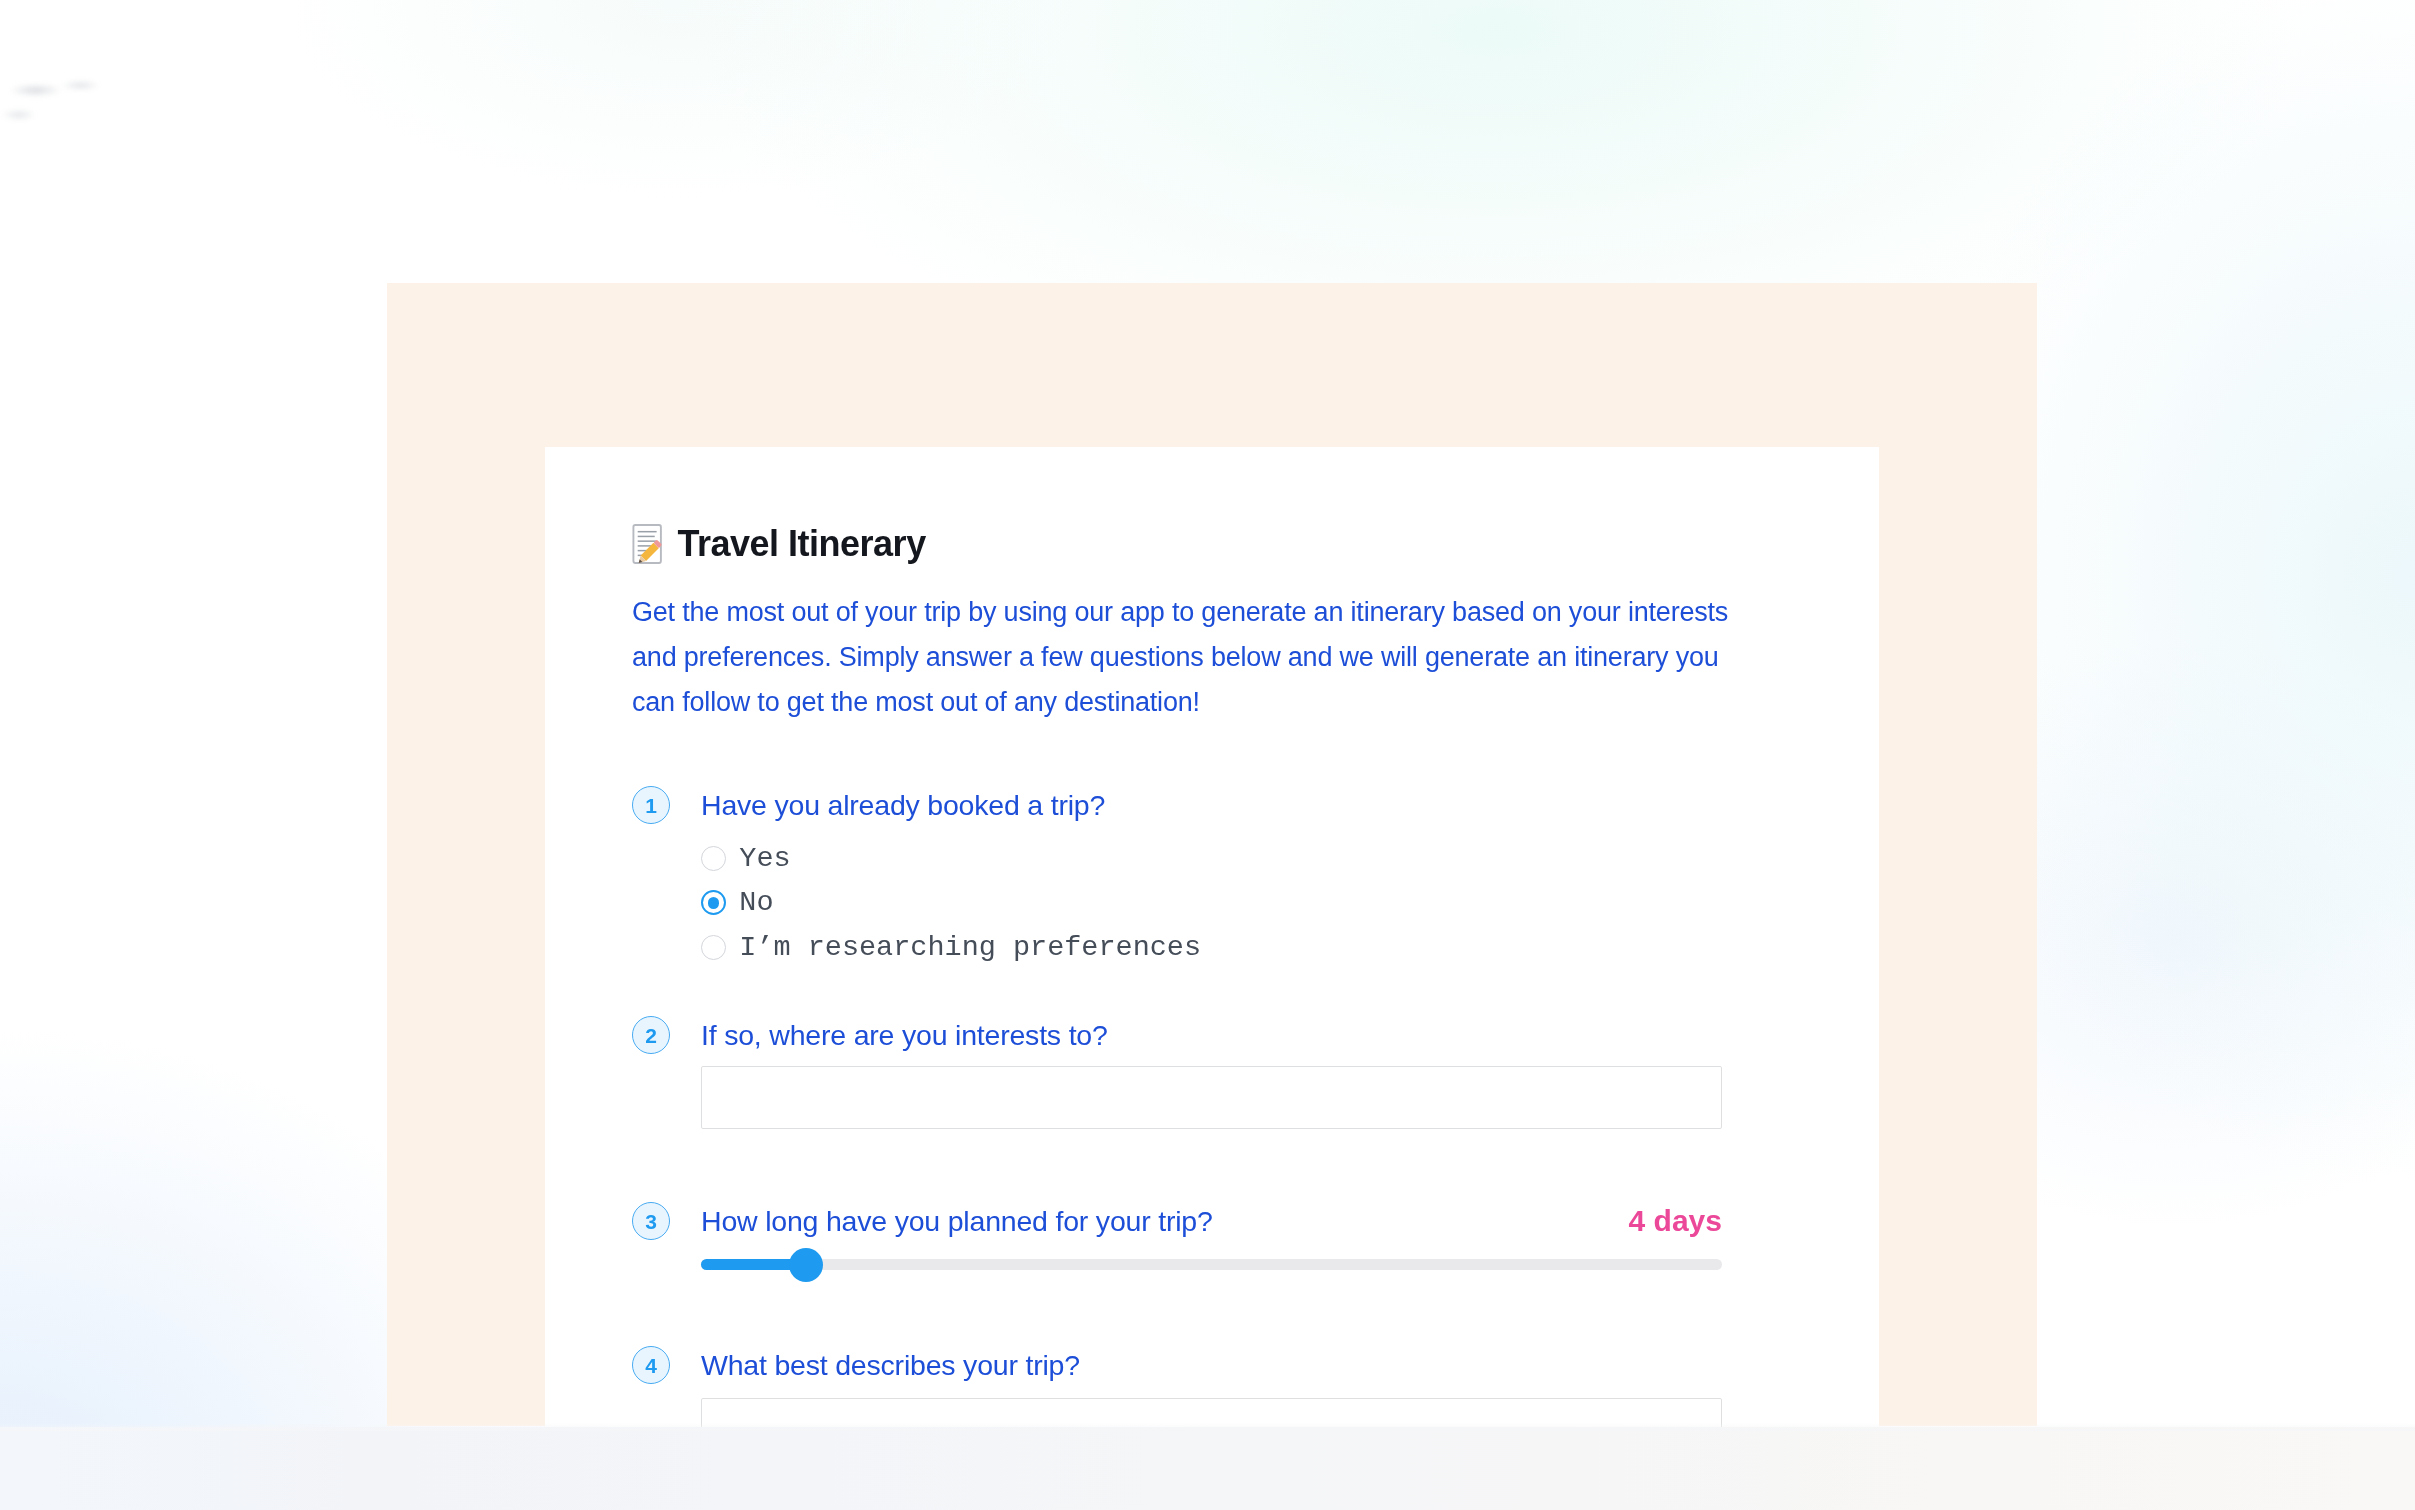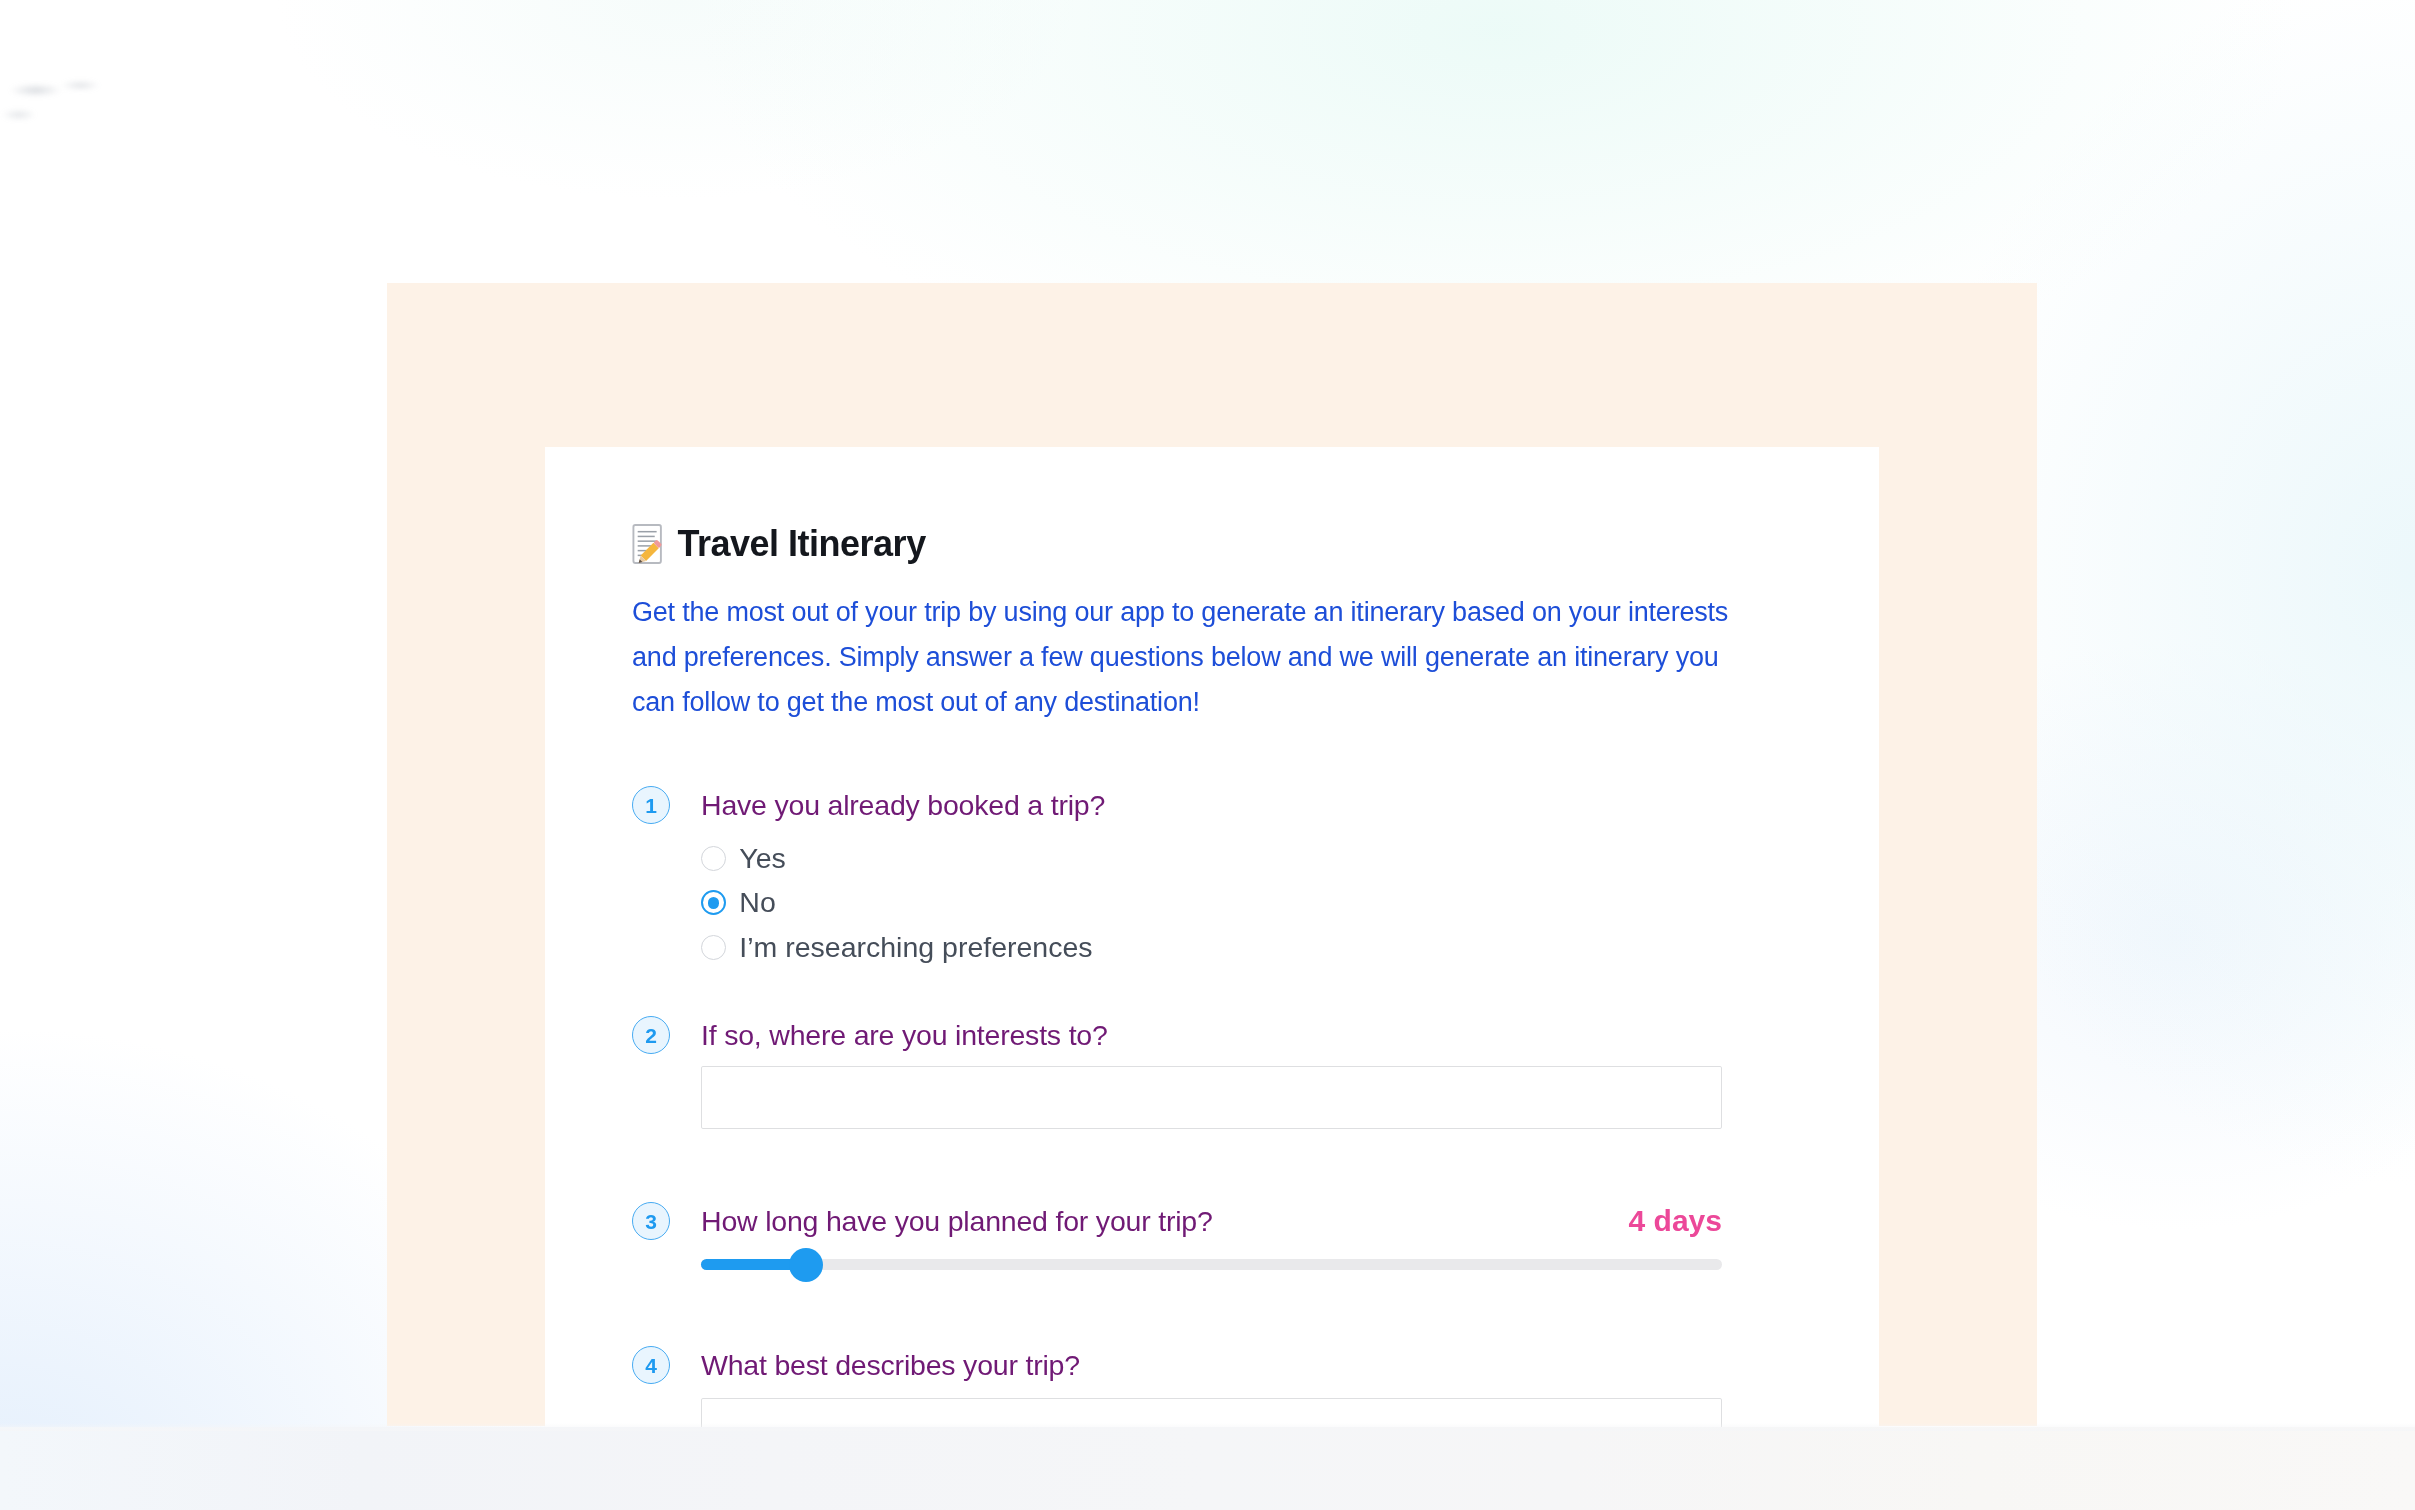--- a/index.html
+++ b/index.html
@@ -66,21 +66,21 @@
   .q-header { display: flex; align-items: center; height: 40px; }
   .badge {
     width: 38px; height: 38px; border-radius: 50%;
     border: 1.9px solid #47abf2; background: #e9f5fe;
     color: #1e9af0; font-size: 21px; font-weight: 700;
     display: flex; align-items: center; justify-content: center;
     line-height: 1; flex: 0 0 auto;
   }
   .q-label {
     margin-left: 31px;
-    font-size: 28.5px; color: #701a75; letter-spacing: -0.2px;
+    font-size: 28.5px; color: #1d4ed8; letter-spacing: -0.2px;
   }
   .q-value {
     margin-left: auto;
     font-size: 30px; font-weight: 700; color: #ec4899;
   }
   .q-content { margin-left: 69px; }
   
   .radio-group { margin-top: 14.3px; }
   .radio-row {
     display: flex; align-items: center; gap: 13.3px;
@@ -90,21 +90,21 @@
     width: 25px; height: 25px; border-radius: 50%;
     border: 1.9px solid #d3d6db; background: #fff;
     display: flex; align-items: center; justify-content: center;
     flex: 0 0 auto;
   }
   .radio.selected { border: 2.9px solid #1e9bf0; }
   .radio.selected::after {
     content: ""; width: 11.4px; height: 11.4px; border-radius: 50%;
     background: #1e9bf0;
   }
-  .radio-label { font-size: 28.5px; color: #454d59; }
+  .radio-label { font-size: 28.5px; color: #454d59; font-family: Liberation Mono, monospace; }
   
   .text-input {
     display: block; margin-top: 10.5px; margin-left: 69px;
     width: 1021px; height: 63px;
     border: 1.9px solid #dedfe1; border-radius: 1.9px;
     background: #fff; outline: none;
     font-family: "Liberation Sans", sans-serif;
     font-size: 27px; color: #333; padding: 0 17px;
   }
   .q4 .text-input { margin-top: 13.3px; }

